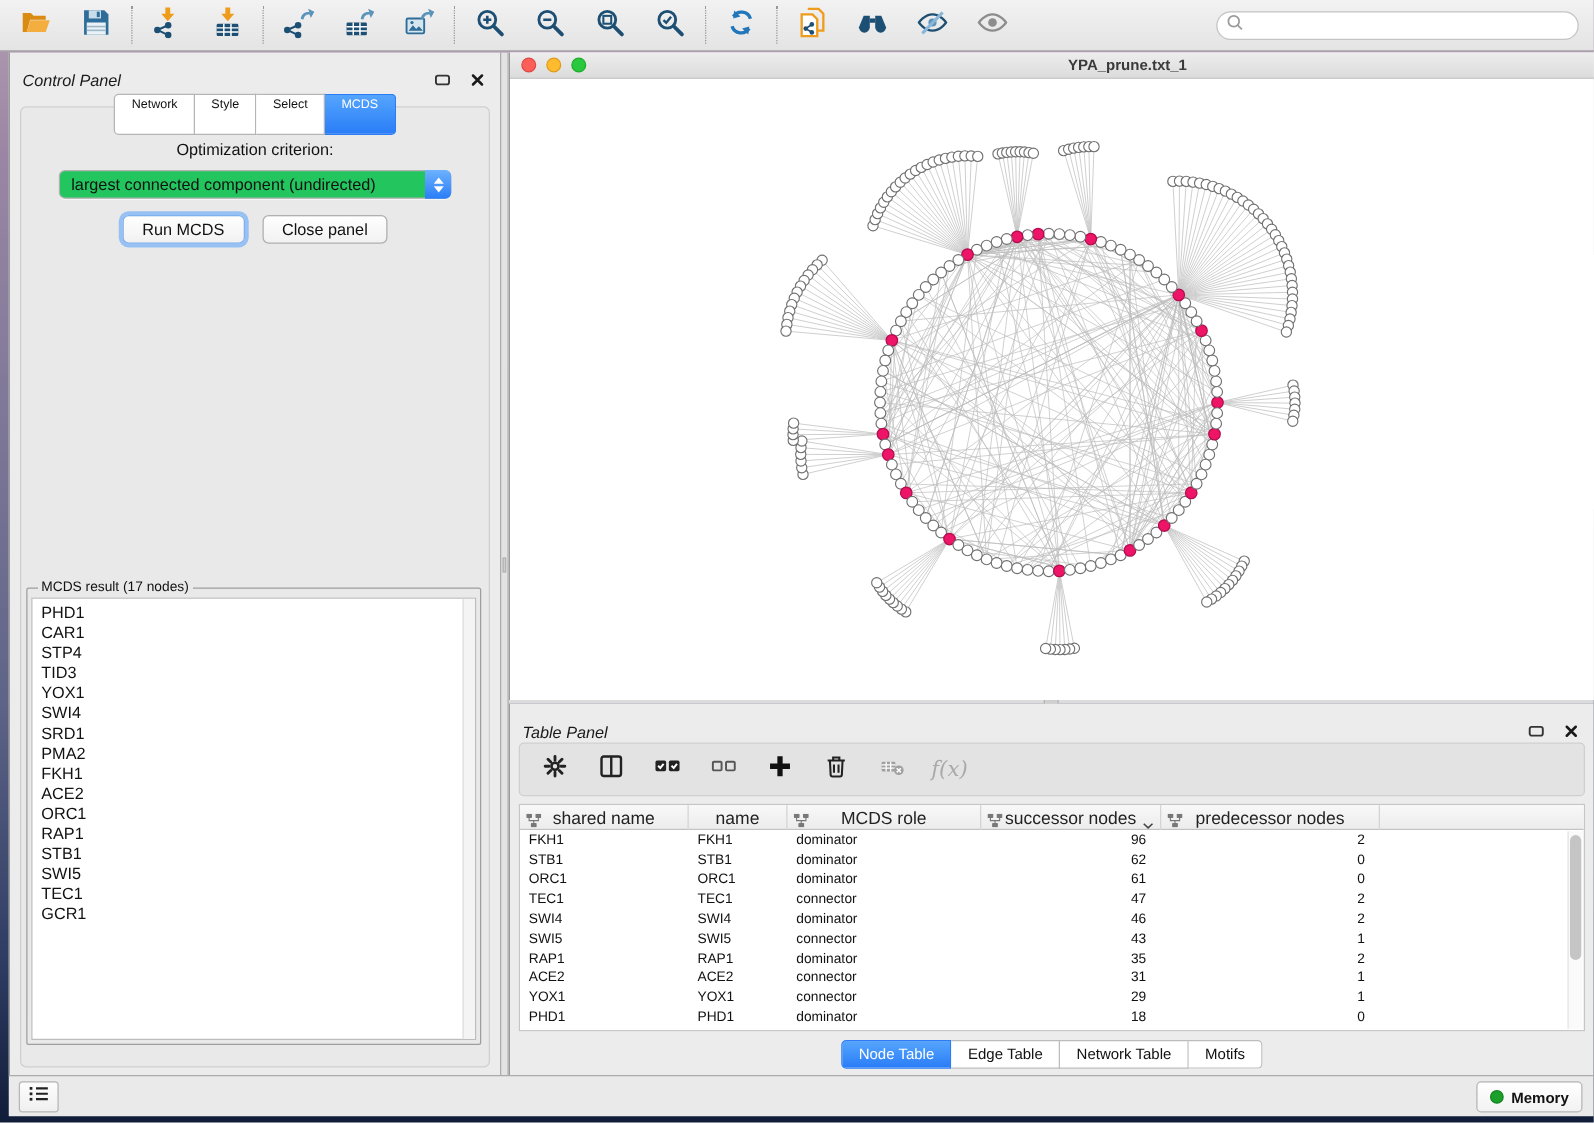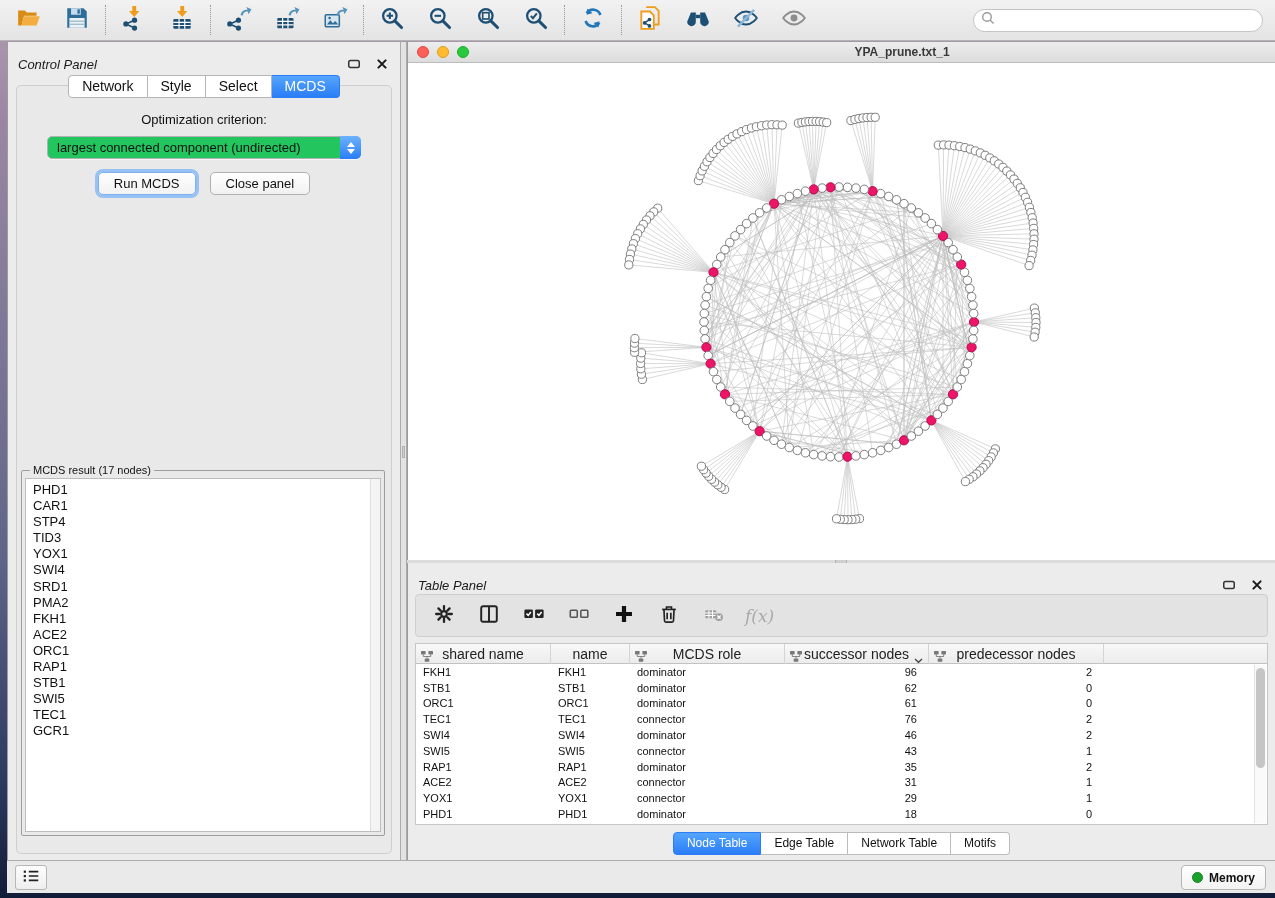--- a/index.html
+++ b/index.html
@@ -20,21 +20,21 @@
 
   
   .panel-header { height:28px; display:flex; align-items:center; padding:16px 10px 0 10px; font-size:13px; color:#1a1a1a;font-style:italic; }
   .win-btns { margin-left:auto; display:flex; gap:12px; align-items:center; }
   .win-btn { width:16px; height:14px; display:flex; align-items:center; justify-content:center; }
 
   
   .control-panel { position:absolute; left:7px; top:42px; width:393px; height:818px;
     background:#ececec; border-left:1px solid #9b9b9b; }
   .cp-tabs { position:absolute; left:0; right:0; top:33px; display:flex; justify-content:center; z-index:3; }
-  .cp-tab { font-size:14px; padding:2px 13px 3px 13px; background:#fff; border:1px solid #b5b5b5; border-left:none; color:#111; }
+  .cp-tab { font-size:10px; padding:2px 13px 18px 13px; background:#fff; border:1px solid #b5b5b5; border-left:none; color:#111; }
   .cp-tab:first-child { border-left:1px solid #b5b5b5; border-radius:4px 0 0 4px; }
   .cp-tab:last-child { border-radius:0 4px 4px 0; }
   .cp-tab.sel { background:linear-gradient(#55a5fd,#2a7df7); border-color:#2a7df7; color:#fff; }
   .cp-body { position:absolute; left:8px; right:8px; top:43px; bottom:6px; background:#e9e9e9;
     border:1px solid #cfcfcf; border-radius:5px; z-index:1; }
   .opt-label { text-align:center; padding-top:26px; font-size:13px; color:#111; }
   .select-box { margin:9px auto 0 auto; width:314px; height:23px; background:#22c55e; border:1px solid #b2b2b2;
     border-radius:5px; display:flex; align-items:center; position:relative; box-shadow:0 1px 0 rgba(255,255,255,.6); }
   .select-box .val { flex:1; font-size:13px; padding-left:9px; color:#111; white-space:nowrap; overflow:hidden; }
   .select-cap { width:21px; height:23px; margin-right:-1px; border-radius:0 5px 5px 0;
@@ -1118,21 +1118,21 @@
             <div class="td left" style="width: 135px;">ORC1</div>
             <div class="td left" style="width: 79px;">ORC1</div>
             <div class="td left" style="width: 155px;">dominator</div>
             <div class="td right" style="width: 144px;">61</div>
             <div class="td right" style="width: 175px;">0</div>
           </div>
           <div class="tr">
             <div class="td left" style="width: 135px;">TEC1</div>
             <div class="td left" style="width: 79px;">TEC1</div>
             <div class="td left" style="width: 155px;">connector</div>
-            <div class="td right" style="width: 144px;">76</div>
+            <div class="td right" style="width: 144px;">47</div>
             <div class="td right" style="width: 175px;">2</div>
           </div>
           <div class="tr">
             <div class="td left" style="width: 135px;">SWI4</div>
             <div class="td left" style="width: 79px;">SWI4</div>
             <div class="td left" style="width: 155px;">dominator</div>
             <div class="td right" style="width: 144px;">46</div>
             <div class="td right" style="width: 175px;">2</div>
           </div>
           <div class="tr">

